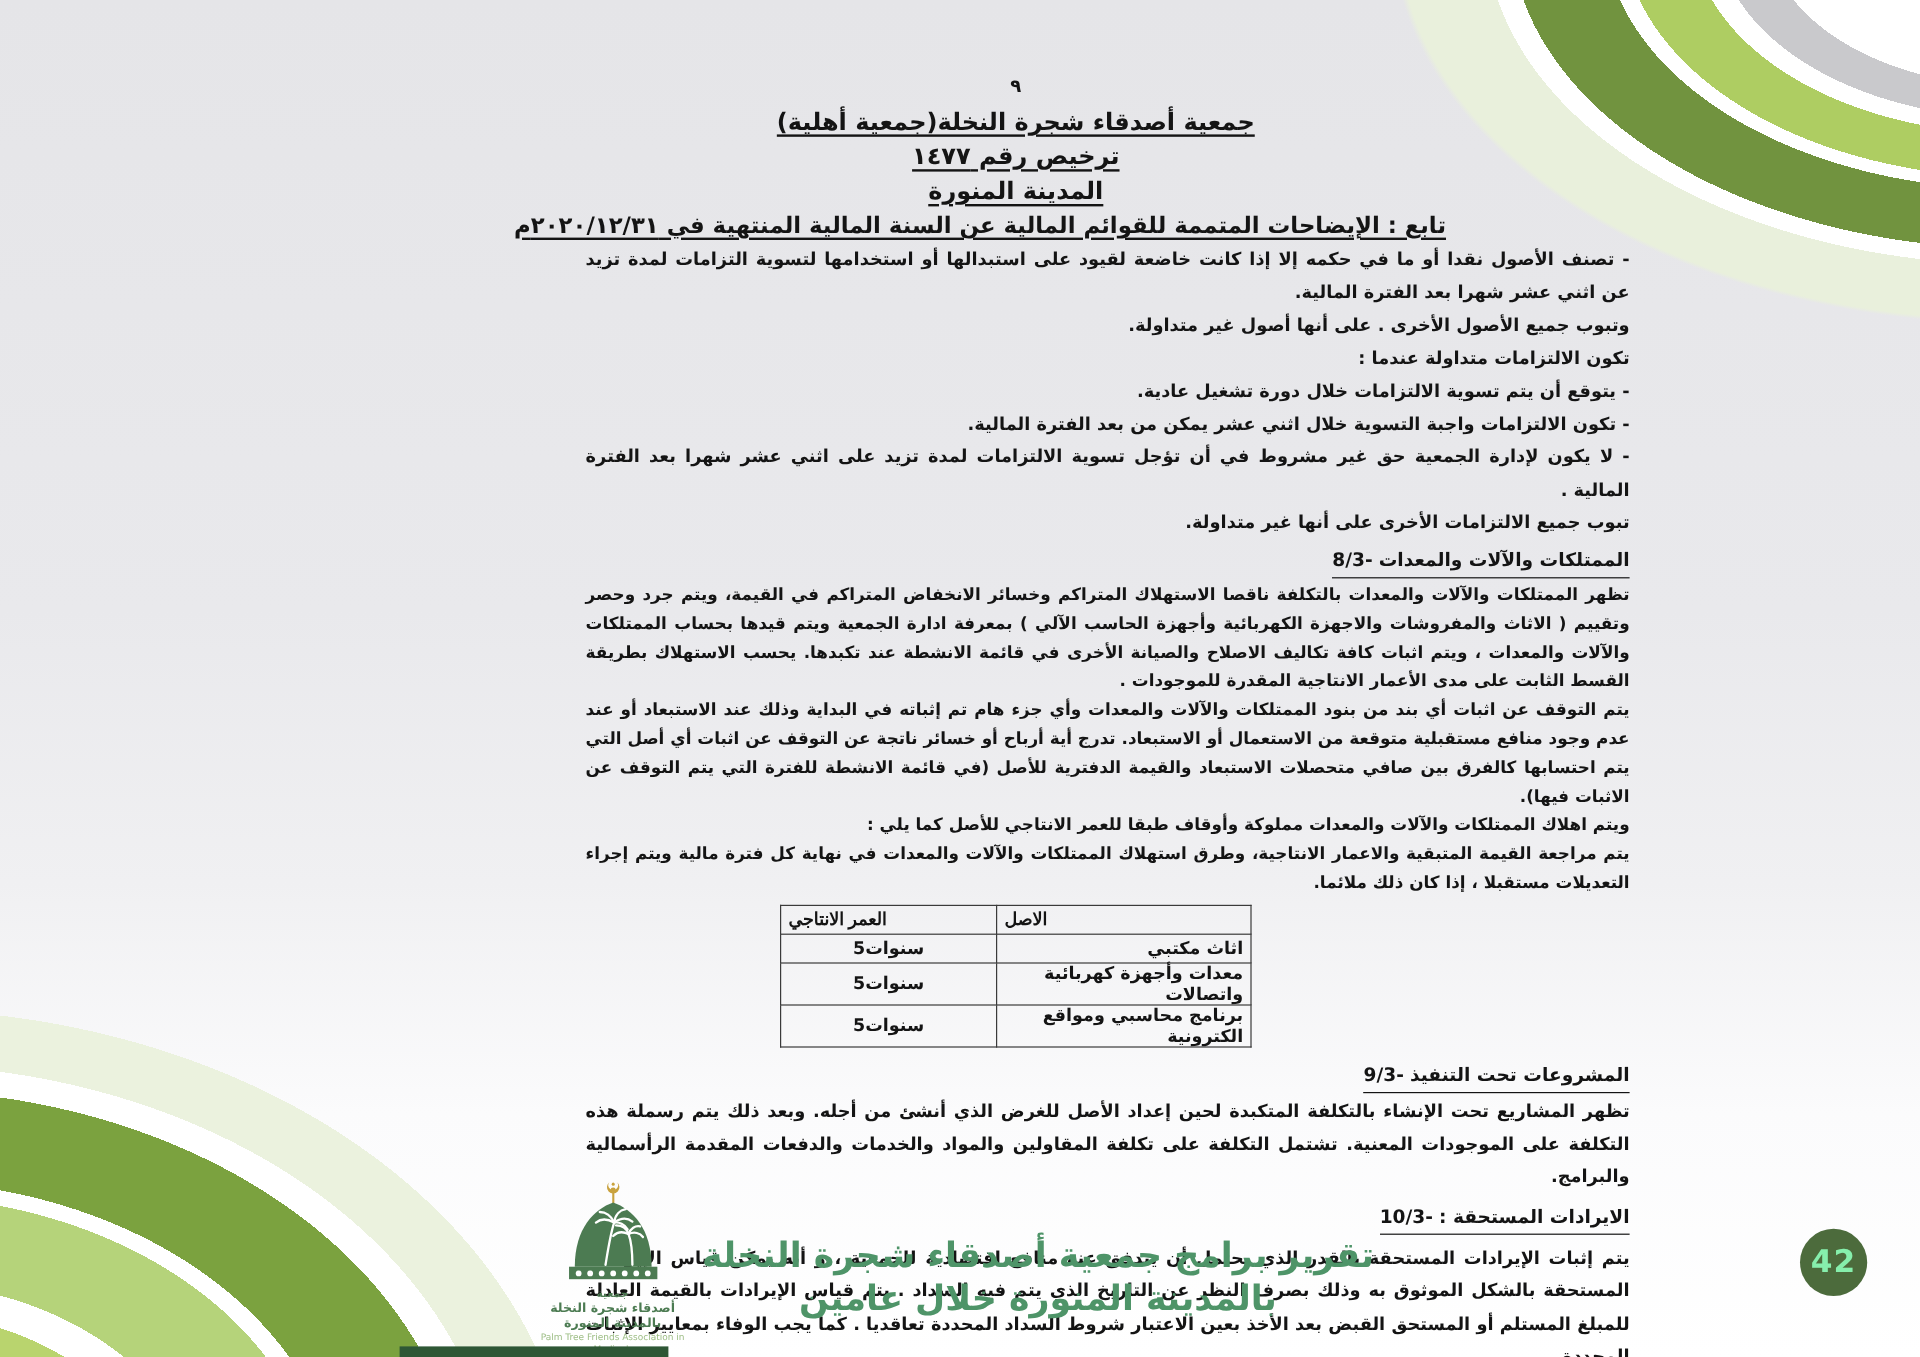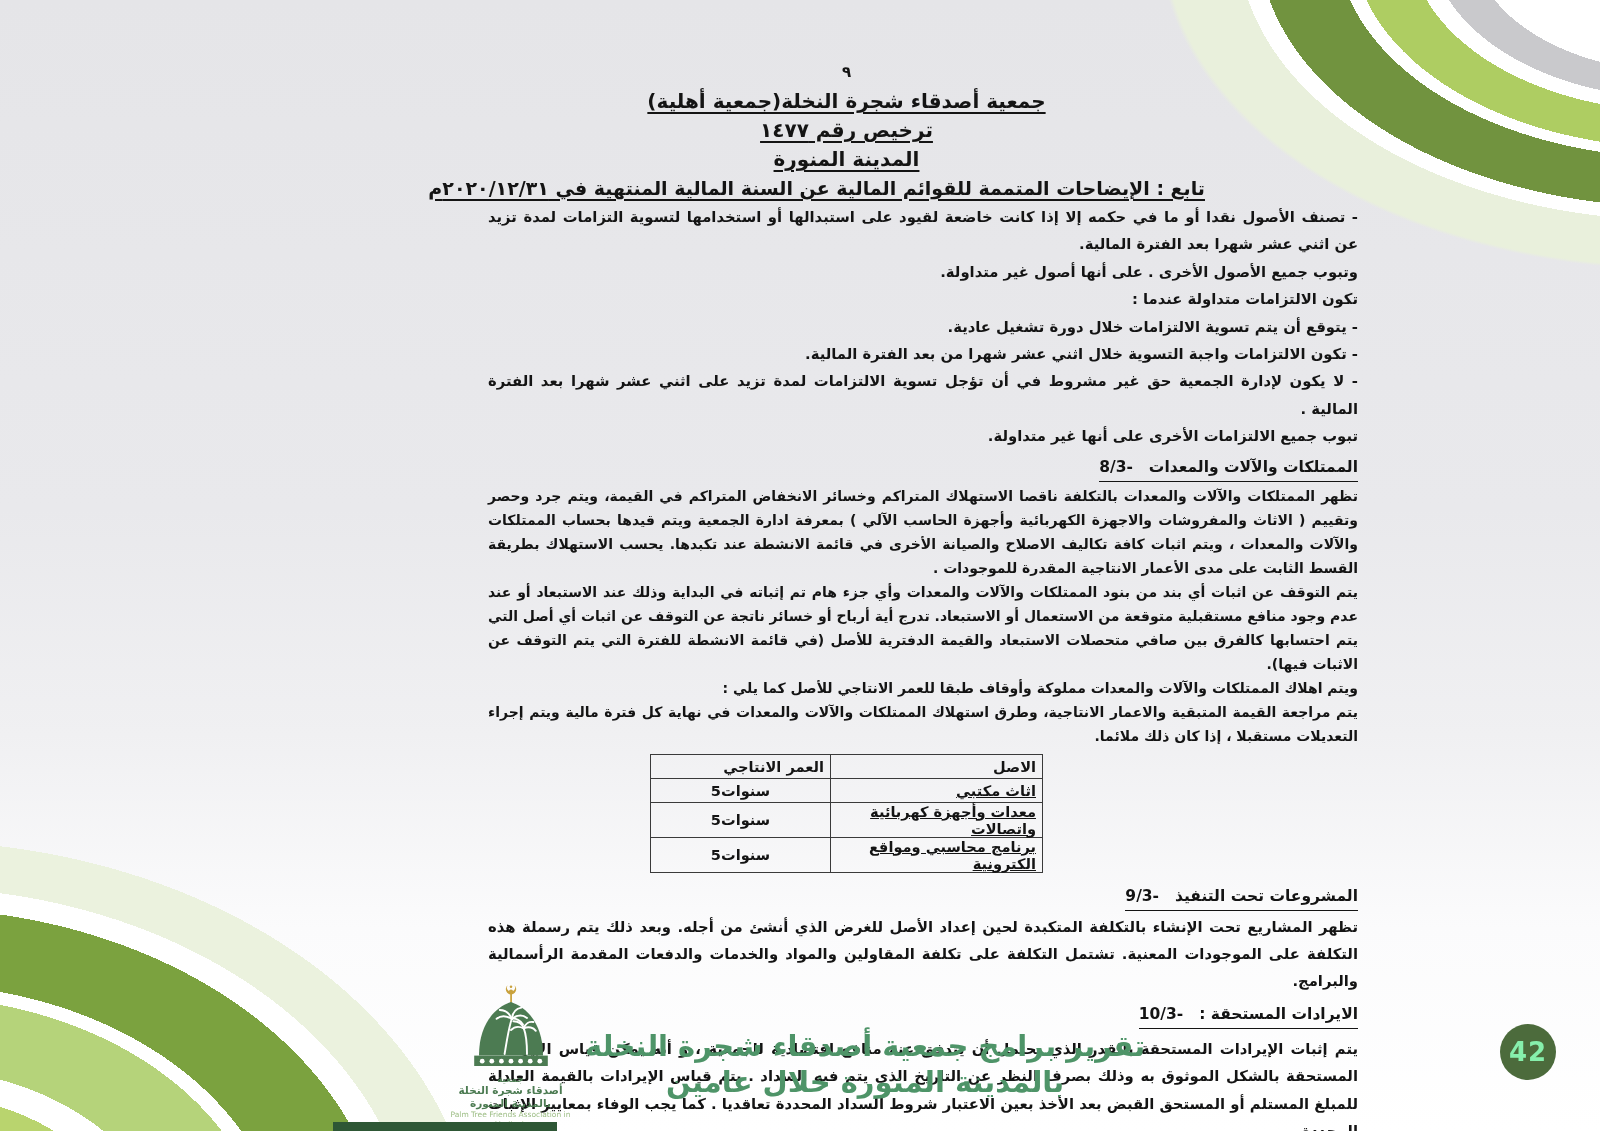--- a/index.html
+++ b/index.html
@@ -26,29 +26,29 @@
     direction:rtl;color:#141414;font-weight:700;
   }
   .centered-block{width:717px;margin-right:153px;text-align:center;line-height:29px;}
   .pgnum{font-size:15px;}
   .hline{font-size:20px;text-decoration:underline;text-decoration-thickness:1.5px;text-underline-offset:4px;}
   .tabi{font-size:19px;white-space:nowrap;}
   .para{margin:0;font-size:14.8px;line-height:27.4px;text-align:justify;}
   .para2{margin:0;font-size:14px;line-height:24px;text-align:justify;}
   .para3{margin:0;font-size:14.8px;line-height:27.4px;text-align:justify;}
   .sec-h{margin:4px 0 2px 0;text-align:right;font-size:15.5px;line-height:26px;}
-  .h-inner{display:inline-flex;direction:ltr;gap:16px;border-bottom:1.6px solid #141414;padding-bottom:1px;}
+  .h-inner{display:inline-flex;direction:ltr;gap:5px;border-bottom:1.6px solid #141414;padding-bottom:1px;}
   .h-inner .num{direction:ltr;unicode-bidi:isolate;}
   .h-inner .ttl{direction:rtl;unicode-bidi:isolate;}
   table.life{border-collapse:collapse;margin:6px 315px 6px auto;direction:rtl;}
   table.life th,table.life td{border:1.3px solid #3a3a3a;font-size:14.6px;font-weight:700;height:23px;padding:0 6px;}
-  table.life th{text-align:right;}
+  table.life th{text-align:left;font-family:Liberation Serif, serif;}
   table.life col.c-asset{width:212px;}
   table.life col.c-life{width:180px;}
-  td.asset{text-decoration:underline;}
+  td.asset{}
   td.lifev{text-align:center;direction:ltr;}
   .footer-title{
     position:absolute;left:575px;top:1028px;width:580px;text-align:center;
     color:#4e9468;font-size:29px;font-weight:700;line-height:36px;direction:rtl;
   }
   .page-badge{
     position:absolute;left:1500px;top:1024px;width:56px;height:56px;border-radius:50%;
     background:#4c6b3c;color:#86efac;font-size:26px;font-weight:700;
     display:flex;align-items:center;justify-content:center;letter-spacing:1px;
   }
@@ -73,21 +73,21 @@
       <div class="hline">جمعية أصدقاء شجرة النخلة(جمعية أهلية)</div>
       <div class="hline">ترخيص رقم ١٤٧٧</div>
       <div class="hline">المدينة المنورة</div>
       <div class="hline tabi">تابع : الإيضاحات المتممة للقوائم المالية عن السنة المالية المنتهية في ٢٠٢٠/١٢/٣١م</div>
     </div>
 
     <p class="para">- تصنف الأصول نقدا أو ما في حكمه إلا إذا كانت خاضعة لقيود على استبدالها أو استخدامها لتسوية التزامات لمدة تزيد عن اثني عشر شهرا بعد الفترة المالية.</p>
     <p class="para">وتبوب جميع الأصول الأخرى . على أنها أصول غير متداولة.</p>
     <p class="para">تكون الالتزامات متداولة عندما :</p>
     <p class="para">- يتوقع أن يتم تسوية الالتزامات خلال دورة تشغيل عادية.</p>
-    <p class="para">- تكون الالتزامات واجبة التسوية خلال اثني عشر شهرا من بعد الفترة المالية.</p>
+    <p class="para">- تكون الالتزامات واجبة التسوية خلال اثني عشر يمكن من بعد الفترة المالية.</p>
     <p class="para">- لا يكون لإدارة الجمعية حق غير مشروط في أن تؤجل تسوية الالتزامات لمدة تزيد على اثني عشر شهرا بعد الفترة المالية .</p>
     <p class="para">تبوب جميع الالتزامات الأخرى على أنها غير متداولة.</p>
 
     <div class="sec-h">
       <span class="h-inner">
         <span class="num">8/3-</span>
         <span class="ttl">الممتلكات والآلات والمعدات</span>
       </span>
     </div>
     <p class="para2">تظهر الممتلكات والآلات والمعدات بالتكلفة ناقصا الاستهلاك المتراكم وخسائر الانخفاض المتراكم في القيمة، ويتم جرد وحصر وتقييم ( الاثاث والمفروشات والاجهزة الكهربائية وأجهزة الحاسب الآلي ) بمعرفة ادارة الجمعية ويتم قيدها بحساب الممتلكات والآلات والمعدات ، ويتم اثبات كافة تكاليف الاصلاح والصيانة الأخرى في قائمة الانشطة عند تكبدها. يحسب الاستهلاك بطريقة القسط الثابت على مدى الأعمار الانتاجية المقدرة للموجودات .</p>

